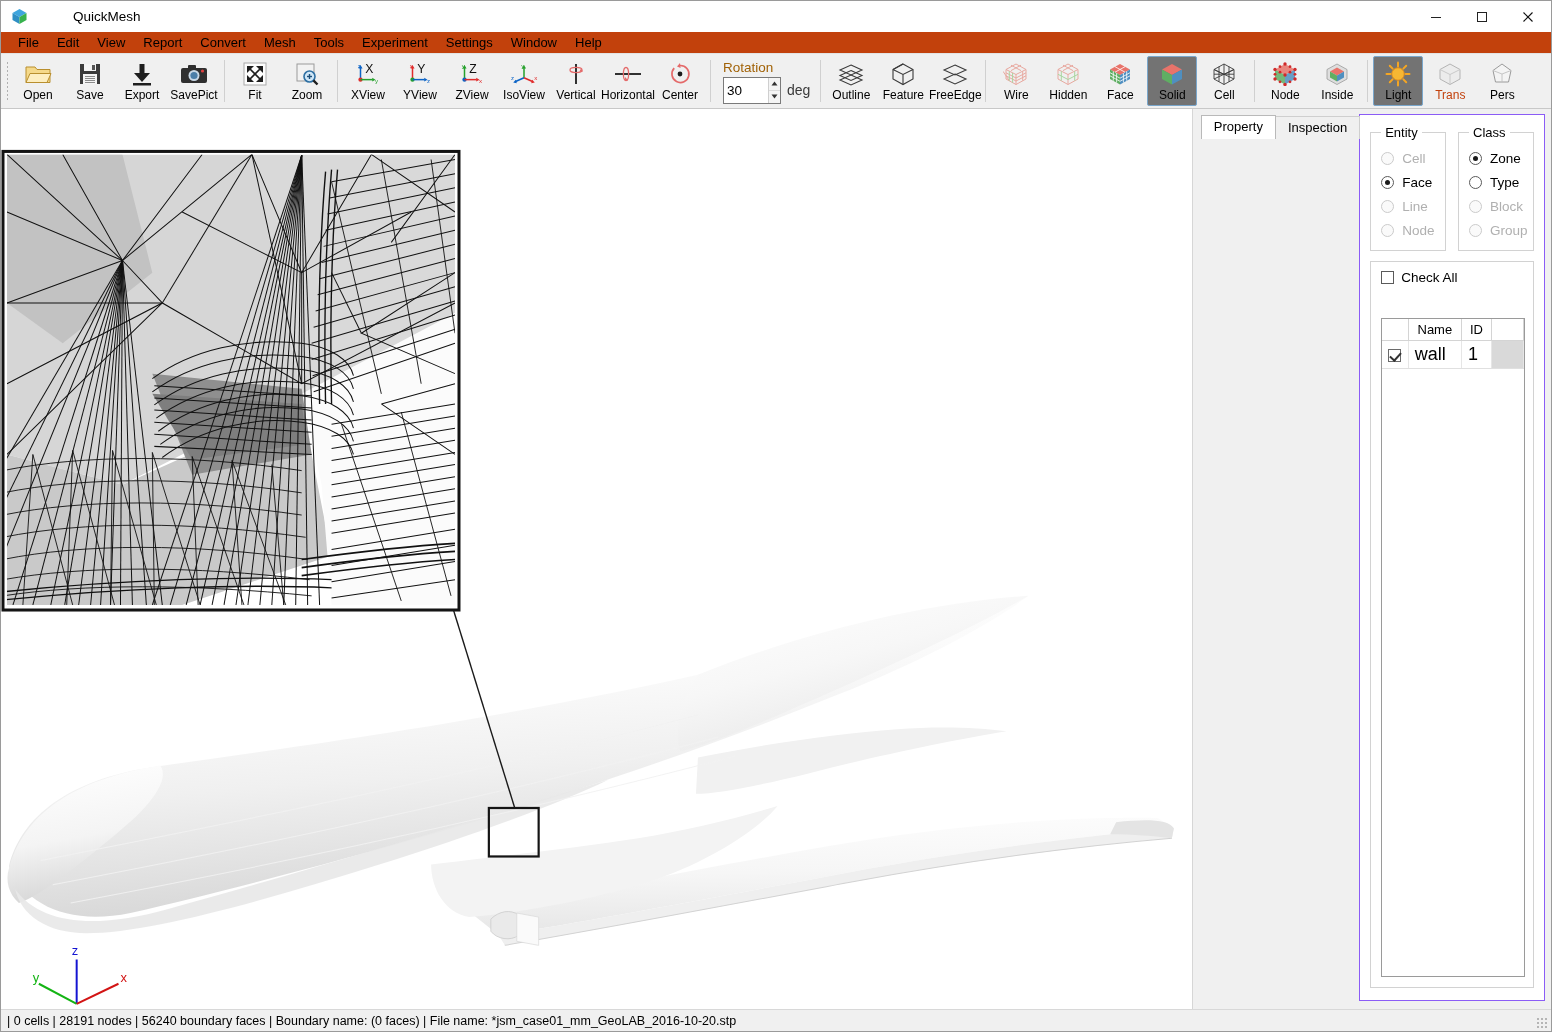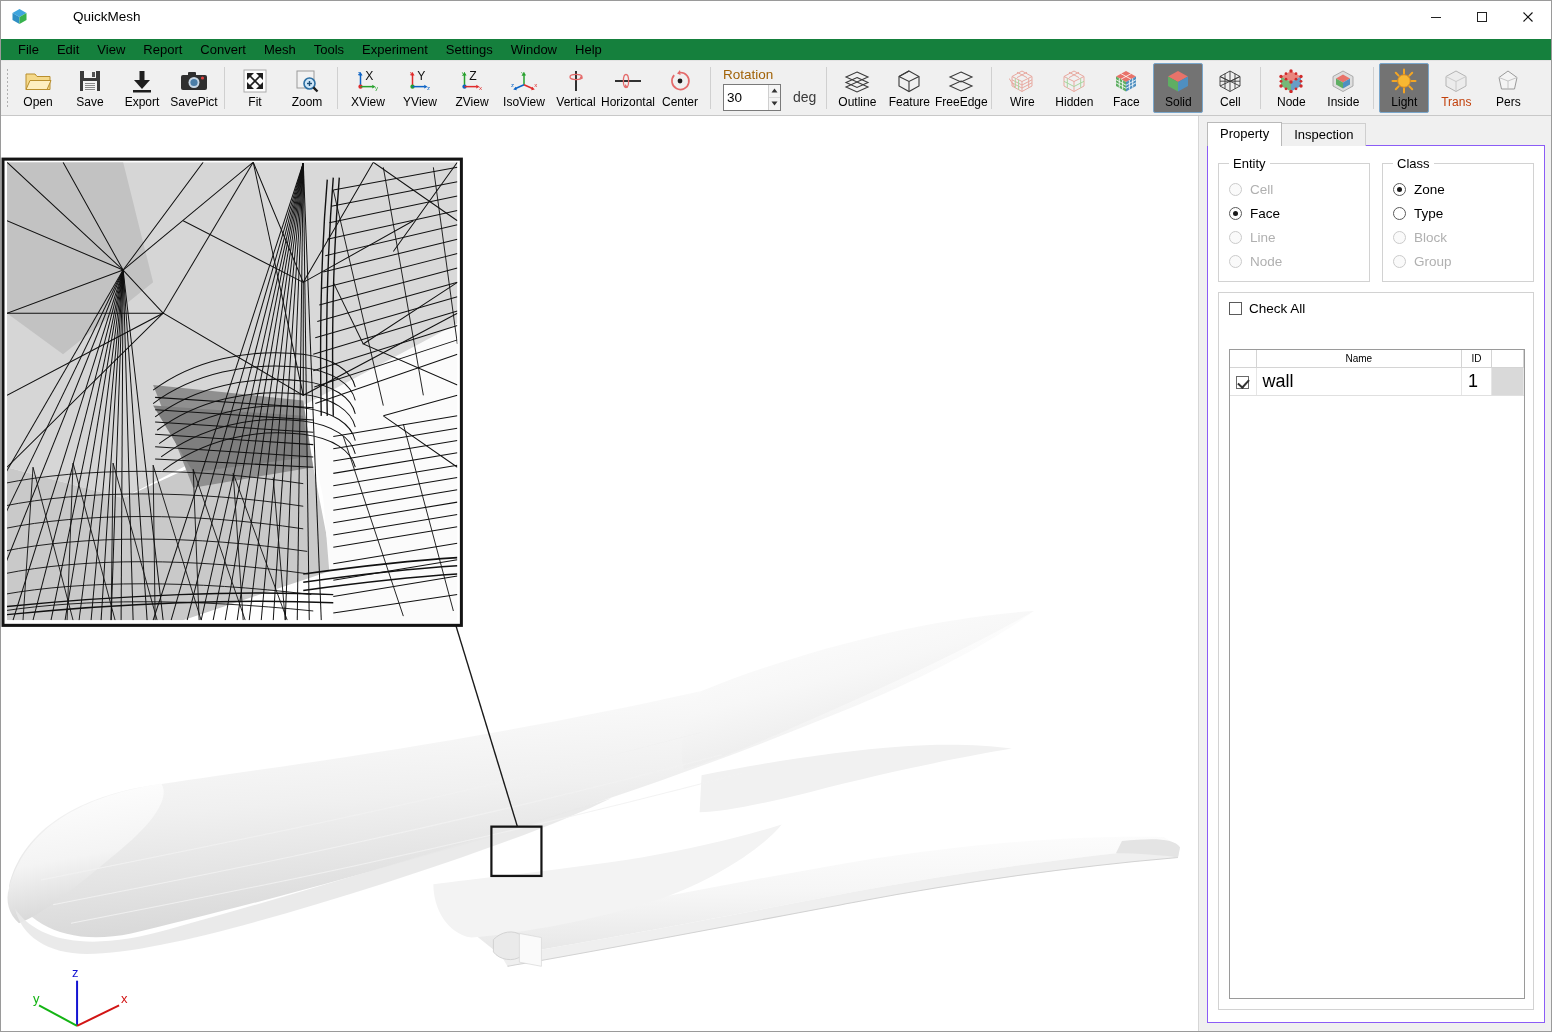--- a/index.html
+++ b/index.html
@@ -32,23 +32,22 @@
   .win-btn {
     width:46px; height:31px; display:flex; align-items:center; justify-content:center;
     font-size:12px; color:#111; cursor:default;
   }
 
   
   .menubar {
     height:22px; flex:0 0 22px;
     display:flex; align-items:center;
     padding-left:8px;
-    background:#15803d;
+    background:#c2410c;
     border-bottom:1px solid #e3e3e3;
-    margin-top:7px;
   }
   .menu-item {
     padding:2px 9px; font-size:13px; color:#000; cursor:default; white-space:nowrap;
   }
 
   
   .toolbar {
     height:55px; flex:0 0 55px;
     background:#f0f0f0;
     border-bottom:1px solid #c8c8c8;
@@ -89,37 +88,37 @@
     border:1px solid #7a7a7a; background:#fff;
   }
   .spin input {
     border:0; outline:0; width:100%; font-family:"Liberation Sans", sans-serif;
     font-size:13.5px; padding:0 3px; background:transparent; color:#000;
   }
   .spin-arrows { width:16px; border-left:1px solid #cfcfcf;
     display:flex; flex-direction:column; background:#f4f4f4; }
   .spin-arrows span { flex:1; display:flex; align-items:center; justify-content:center; }
   .spin-arrows span:first-child { border-bottom:1px solid #dadada; }
-  .deg { font-size:14px; color:#3a3a3a; margin-left:12px; }
+  .deg { font-size:14px; color:#3a3a3a; margin-left:6px; }
 
   
   .body { flex:1 1 auto; display:flex; min-height:0; background:#f0f0f0; }
 
   
   .viewport {
     flex:1 1 auto; position:relative; background:#ffffff;
     border-right:1px solid #d6d6d6;
     overflow:hidden;
   }
   .viewport svg { display:block; width:100%; height:100%; }
 
   
   .rightpanel {
     flex:0 0 352px; background:#f0f0f0;
-    display:flex; flex-direction:column;
+    display:flex; flex-direction:row;
     padding:6px 6px 8px 8px;
     justify-content:flex-end;
   }
   .tabstrip { display:flex; align-items:flex-end; height:24px; position:relative; z-index:2; }
   .tab {
     padding:3px 12px 4px 12px; font-size:13px; background:#f0f0f0;
     border:1px solid #cfcfcf; border-bottom:none; cursor:default;
     margin-right:-1px; color:#000;
   }
   .tab.selected { background:#ffffff; border-color:#b9b9b9; position:relative; padding-bottom:5px; }
@@ -158,21 +157,21 @@
     margin-right:7px; position:relative; flex:0 0 13px;
   }
   .checkall span { font-size:13.5px; }
 
   .table {
     border:1px solid #9a9a9a; background:#fff; flex:1 1 auto; min-height:0;
     display:flex; flex-direction:column;
   }
   table.zones { width:100%; border-collapse:collapse; table-layout:fixed; }
   table.zones th {
-    font-weight:normal; font-size:10px; background:#fff;
+    font-weight:normal; font-size:13px; background:#fff;
     border-right:1px solid #d4d4d4; border-bottom:1px solid #d4d4d4;
     padding:3px 4px; text-align:center;
   }
   table.zones td {
     font-size:18px; border-right:1px solid #e6e6e6; border-bottom:1px solid #e0e0e0;
     padding:3px 6px; height:24px;
   }
   .col-chk { width:26px; }
   .col-id { width:30px; text-align:left; }
   .col-pad { width:32px; background:#d9d9d9; }
@@ -1046,14 +1045,18 @@
               </tbody>
             </table>
             <div class="table-blank"></div>
           </div>
         </div>
 
       </div>
     </div>
   </div>
 
+  <div class="statusbar">
+    <span>| 0 cells | 28191 nodes | 56240 boundary faces |  Boundary name:  (0 faces) | File name: *jsm_case01_mm_GeoLAB_2016-10-20.stp</span>
+    <span class="resize-grip"></span>
+  </div>
 
 </div>
 
 </body></html>

